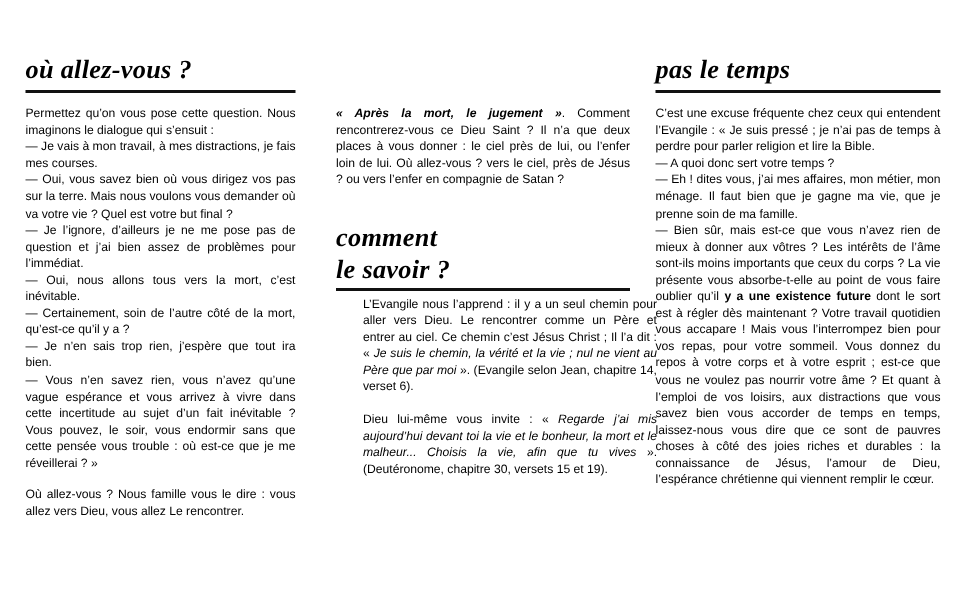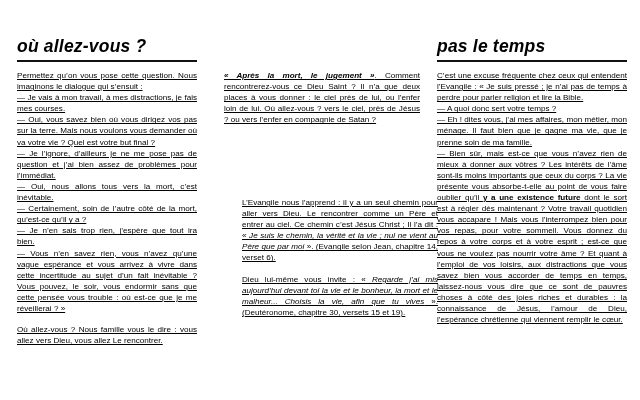--- a/index.html
+++ b/index.html
@@ -28,21 +28,21 @@
   }
   #col-1 { left: 17px;  width: 180px; }
   #col-2 { left: 224px; width: 196px; }
   #col-3 { left: 437px; width: 190px; }
 
   .heading-block {
     margin: 0;
     padding: 0;
   }
   .heading {
-    font-family: Liberation Sans, sans-serif;
+    font-family: Liberation Serif, serif;
     font-weight: bold;
     font-style: italic;
     font-size: 17.5px;
     line-height: 1.18;
     letter-spacing: 0.2px;
     margin: 0;
     padding: 0;
     white-space: nowrap;
   }
   .heading-rule {
@@ -60,21 +60,20 @@
     text-align: justify;
     text-justify: inter-word;
     margin: 0;
     padding: 0;
     -webkit-hyphens: none;
     hyphens: none;
   }
   .body-text p {
     margin: 0;
     padding: 0;
-    text-decoration: underline;
   }
   .body-text p.spaced {
     margin-top: 10px;
   }
   .body-text i, .body-text em { font-style: italic; }
   .body-text b, .body-text strong { font-weight: bold; }
 
   
   .offset-top-1 { position: absolute; top: 36px;  left: 0; width: 100%; }
   .offset-body-1 { position: absolute; top: 70px;  left: 0; width: 100%; }
@@ -106,20 +105,27 @@
         <p><span>— Je n’en sais trop rien, j’espère que tout ira bien.</span></p>
         <p><span>— Vous n’en savez rien, vous n’avez qu’une vague espérance et vous arrivez à vivre dans cette incertitude au sujet d’un fait inévitable ? Vous pouvez, le soir, vous endormir sans que cette pensée vous trouble : où est-ce que je me réveillerai ? »</span></p>
         <p class="spaced"><span>Où allez-vous ? Nous famille vous le dire : vous allez vers Dieu, vous allez Le rencontrer.</span></p>
       </div>
   </div>
 
   <div class="column" id="col-2">
     <div class="offset-body-2a body-text" id="col-2-body-pre">
         <p><b><i>« Après la mort, le jugement »</i></b><span>. Comment rencontrerez-vous ce Dieu Saint ? Il n’a que deux places à vous donner : le ciel près de lui, ou l’enfer loin de lui. Où allez-vous ? vers le ciel, près de Jésus ? ou vers l’enfer en compagnie de Satan ?</span></p>
       </div>
+    <div class="offset-top-2">
+      <div class="heading-block">
+        <div class="heading">comment</div>
+        <div class="heading">le savoir ?</div>
+        <hr class="heading-rule">
+      </div>
+    </div>
     <div class="offset-body-2b body-text" id="col-2-body">
         <p><span>L’Evangile nous l’apprend : il y a un seul chemin pour aller vers Dieu. Le rencontrer comme un Père et entrer au ciel. Ce chemin c’est Jésus Christ ; Il l’a dit : « </span><i>Je suis le chemin, la vérité et la vie ; nul ne vient au Père que par moi</i><span> ». (Evangile selon Jean, chapitre 14, verset 6).</span></p>
         <p class="spaced"><span>Dieu lui-même vous invite : « </span><i>Regarde j’ai mis aujourd’hui devant toi la vie et le bonheur, la mort et le malheur... Choisis la vie, afin que tu vives</i><span> ». (Deutéronome, chapitre 30, versets 15 et 19).</span></p>
       </div>
   </div>
 
   <div class="column" id="col-3">
     <div class="offset-top-3">
       <div class="heading-block">
         <div class="heading">pas le temps</div>

